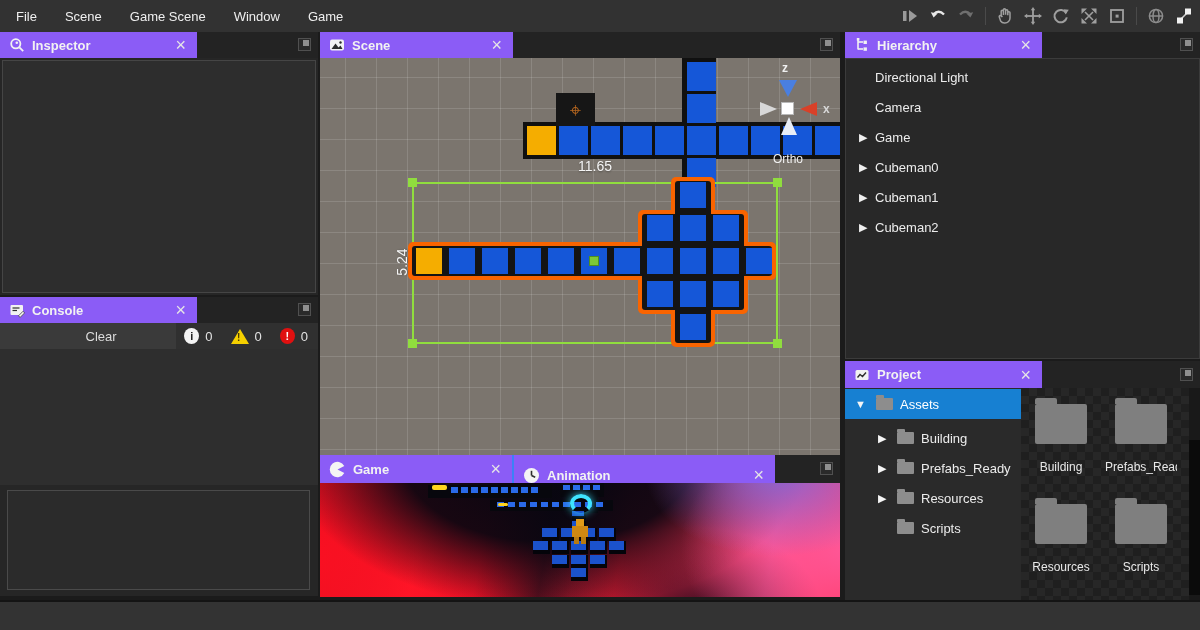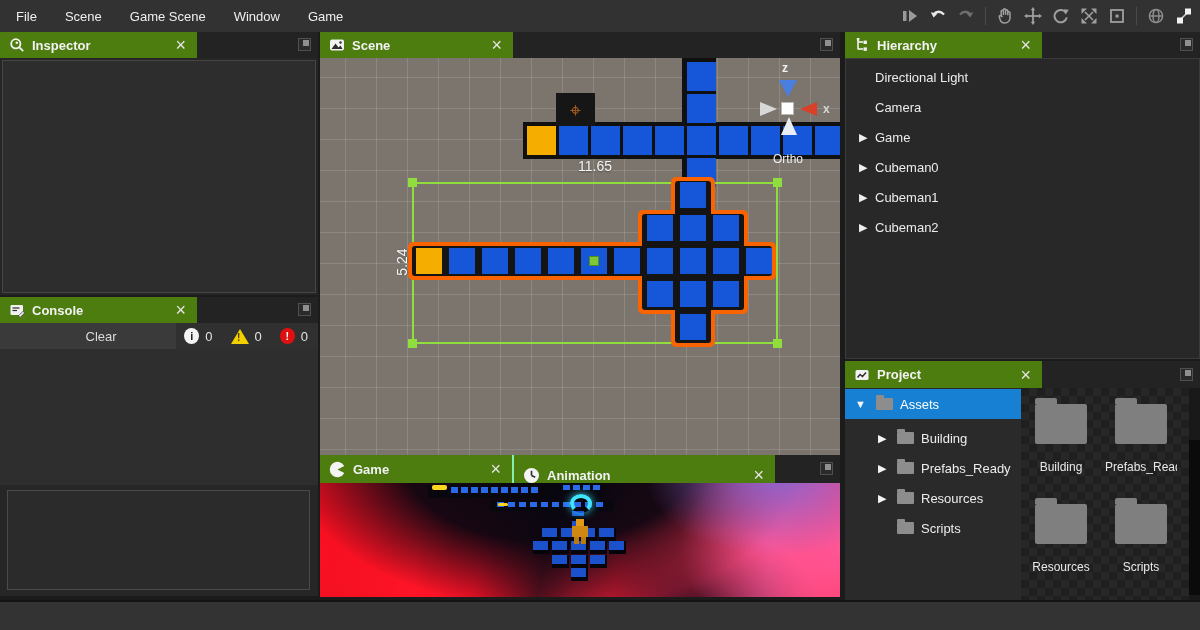--- a/index.html
+++ b/index.html
@@ -9,21 +9,21 @@
   .menubar{position:absolute;left:0;top:0;width:1200px;height:32px;background:#323232;display:flex;align-items:center;}
   .menu-item{padding:0 14px;font-size:13px;color:#efefef;height:32px;display:flex;align-items:center;cursor:default;}
   .menu-item:first-child{padding-left:16px;}
   .top-toolbar{position:absolute;right:4px;top:0;height:32px;display:flex;align-items:center;gap:4px;}
   .tool{width:24px;height:24px;display:flex;align-items:center;justify-content:center;}
   .tool svg{display:block;}
   .tsep{width:1px;height:18px;background:#4a4a4a;margin:0 3px;}
   
   .panel{position:absolute;background:#262626;}
   .titlebar{position:absolute;left:0;top:0;right:0;background:#232323;}
-  .tab{position:absolute;top:0;height:100%;background:#4d7c0f;display:flex;align-items:center;gap:7px;padding:0 9px;box-sizing:border-box;}
+  .tab{position:absolute;top:0;height:100%;background:#8b5cf6;display:flex;align-items:center;gap:7px;padding:0 9px;box-sizing:border-box;}
   .tlabel{font-size:13px;font-weight:bold;color:#f2f2f2;white-space:nowrap;}
   .tclose{margin-left:auto;font-size:18px;line-height:1;color:#e6e6e6;padding:0 2px;}
   .detach{position:absolute;right:7px;top:50%;margin-top:-7px;width:13px;height:13px;background:#2a2a2a;border:1px solid #505050;box-sizing:border-box;}
   .detach::after{content:"";position:absolute;right:1px;top:1px;width:6px;height:6px;background:#8f8f8f;}
   .ticon svg{display:block;}
   
   .inspector-content{position:absolute;left:2px;top:28px;width:314px;height:233px;background:#2d2d2d;border:1px solid #454545;box-sizing:border-box;}
   .c-toolbar{position:absolute;left:0;top:26px;right:0;height:26px;background:#303030;display:flex;align-items:center;}
   .clear-btn{width:160px;height:26px;background:#3a3a3a;display:flex;align-items:center;justify-content:center;font-size:13px;color:#dcdcdc;padding-left:26px;}
   .log-count{font-size:13px;color:#e2e2e2;margin:0 10px 0 6px;}
@@ -335,21 +335,21 @@
   <div class="gtabbar">
     <div class="tab" style="left:0;width:192px;height:28px;">
       <span class="ticon">
         <svg width="17" height="17">
             <path d="M8.5 8.5 L15.3 5 A7.7 7.7 0 1 0 15.3 12 Z" fill="#f4f4f4"></path>
           </svg>
       </span>
       <span class="tlabel">Game</span>
       <span class="tclose">×</span>
     </div>
-    <div class="tab" style="left:192px;width:263px;height:40px;border-left:2px solid #86efac;">
+    <div class="tab" style="left:192px;width:263px;height:40px;border-left:2px solid #3b82f6;">
       <span class="ticon">
         <svg width="17" height="17">
             <circle cx="8.5" cy="8.5" r="7.5" fill="#f4f4f4"></circle>
             <g stroke="#2c2c2c" stroke-width="1.6">
               <line x1="8.5" y1="8.5" x2="8.5" y2="3.8"></line>
               <line x1="8.5" y1="8.5" x2="12.2" y2="10.2"></line>
             </g>
           </svg>
       </span>
       <span class="tlabel">Animation</span>

